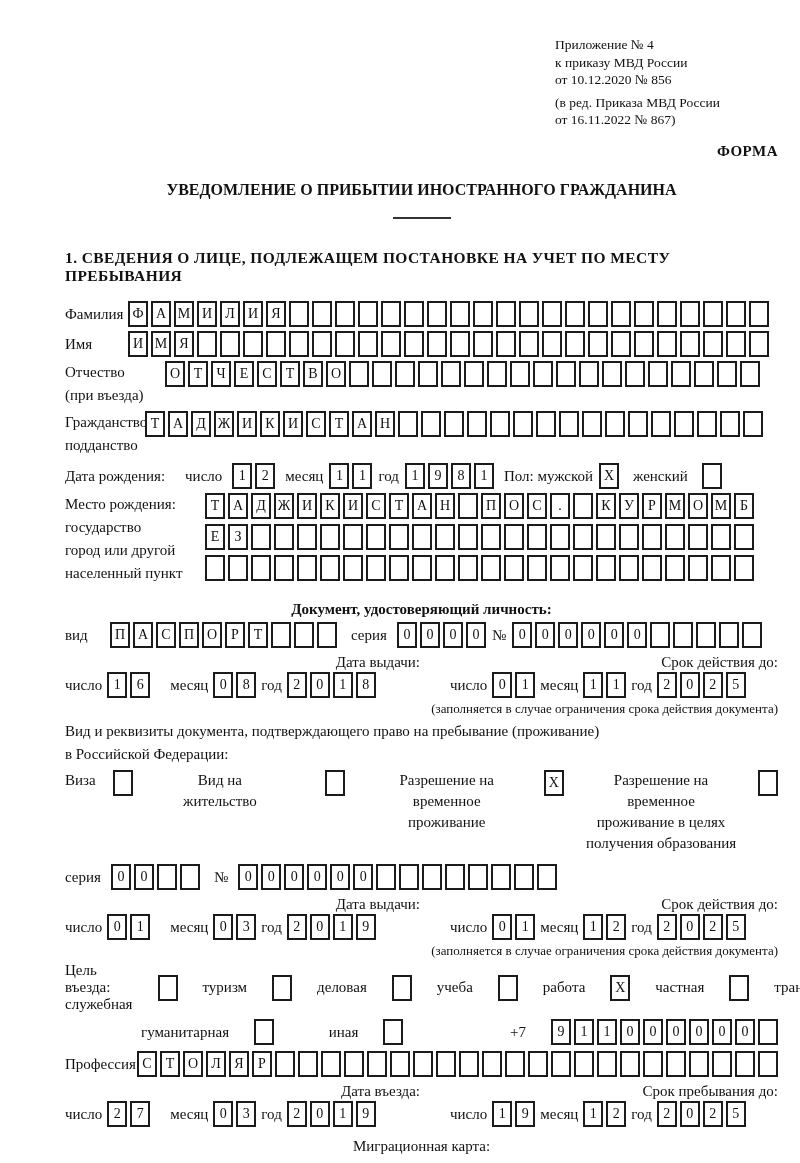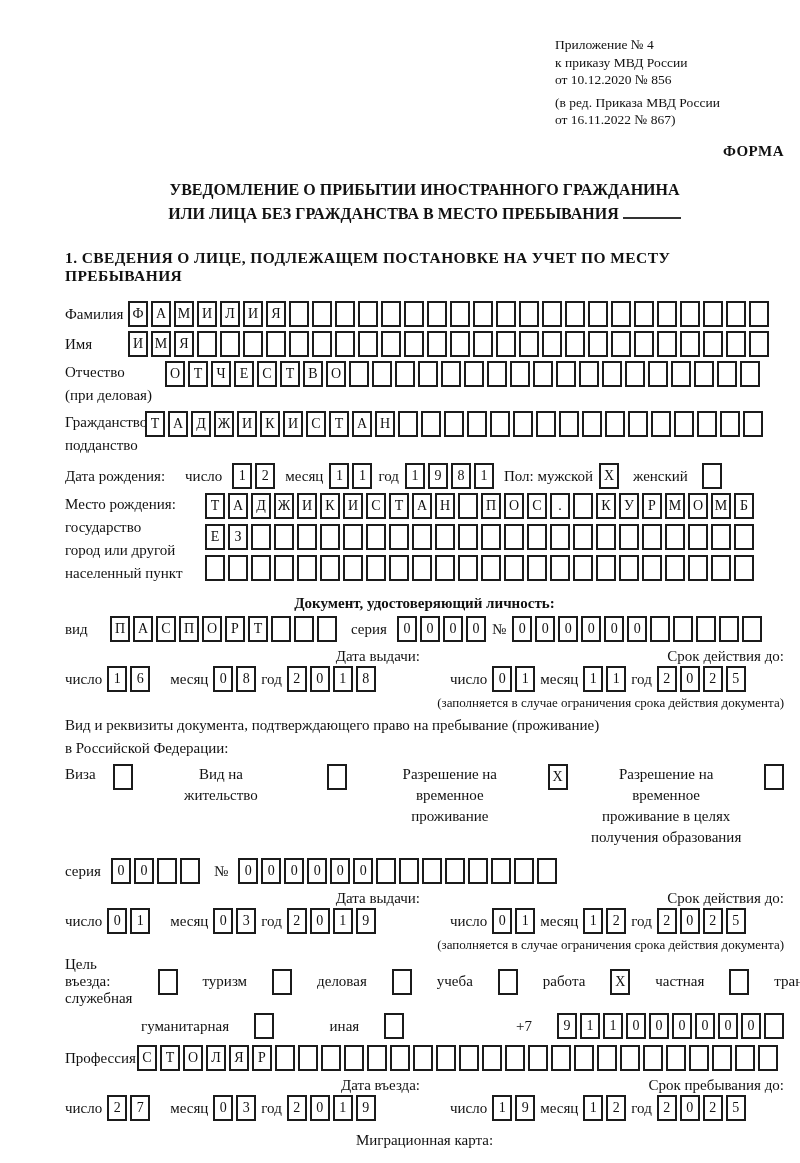--- a/index.html
+++ b/index.html
@@ -1,21 +1,21 @@
 <!DOCTYPE html>
 <html><head>
 <meta charset="utf-8">
 <style>
   html,body{margin:0;padding:0;background:#fff;}
   body{
     width:800px;height:1163px;overflow:hidden;
     font-family:"Liberation Serif","DejaVu Serif",serif;
     font-size:15px;color:#111;
   }
-  .page{box-sizing:border-box;width:800px;height:1163px;padding:36px 16px 20px 65px;}
+  .page{box-sizing:border-box;width:800px;height:1163px;padding:36px 22px 20px 65px;}
   
   .appendix{width:190px;margin-left:490px;font-size:13.5px;line-height:1.3;}
   .appendix p{margin:0 0 5px 0;}
   .forma{font-weight:bold;text-align:right;margin-top:14px;font-size:15px;letter-spacing:.5px;}
   .title{font-weight:bold;text-align:center;font-size:16px;line-height:1.45;margin-top:18px;}
   .title-underline{display:inline-block;width:58px;border-bottom:2px solid #333;height:1em;vertical-align:baseline;}
   .sect{font-weight:bold;font-size:15.5px;letter-spacing:.4px;margin-top:24px;margin-bottom:16px;}
   
   .cell{
     box-sizing:border-box;flex:0 0 auto;width:20px;height:26px;
@@ -24,21 +24,21 @@
   }
   .cellrow{display:inline-flex;gap:3px;flex:0 0 auto;}
   
   .frow{display:flex;align-items:flex-start;margin-bottom:4px;}
   .flabel{flex:0 0 auto;line-height:26px;}
   .lbl2{line-height:23px;}
   .w63{width:63px;} .w100{width:100px;} .w80{width:80px;} .w140{width:140px;} .w45{width:45px;} .w72{width:72px;}
   .stack{display:flex;flex-direction:column;gap:5px;}
   .inlbl{line-height:26px;flex:0 0 auto;}
   .gap6{width:6px;} .gap10{width:10px;} .gap14{width:14px;} .gap20{width:20px;}
-  .center-bold{font-weight:bold;text-align:center;margin:10px 0 4px 0;}
+  .center-bold{font-weight:bold;text-align:center;margin:16px 0 4px 0;}
   
   .dates{display:flex;margin-bottom:2px;}
   .dcol{display:flex;flex-direction:column;}
   .dcol.left{width:355px;}
   .dcol.right{flex:1;}
   .dhead{text-align:right;line-height:20px;}
   .dline{display:flex;align-items:center;gap:5px;}
   .dnote{font-size:13px;text-align:right;line-height:18px;margin-top:2px;}
   .para{line-height:23px;margin-bottom:4px;}
   
@@ -61,21 +61,20 @@
     <p><span>Приложение № 4</span><br>
        <span>к приказу МВД России</span><br>
        <span>от 10.12.2020 № 856</span></p>
     <p><span>(в ред. Приказа МВД России</span><br>
        <span>от 16.11.2022 № 867)</span></p>
   </div>
   <div class="forma">ФОРМА</div>
 
   <div class="title">
     <span>УВЕДОМЛЕНИЕ О ПРИБЫТИИ ИНОСТРАННОГО ГРАЖДАНИНА</span><br>
-    <span>ИЛИ ЛИЦА БЕЗ ГРАЖДАНСТВА В МЕСТО ПРЕБЫВАНИЯ</span>
     <span class="title-underline"></span>
   </div>
 
   <div class="sect">1. СВЕДЕНИЯ О ЛИЦЕ, ПОДЛЕЖАЩЕМ ПОСТАНОВКЕ НА УЧЕТ ПО МЕСТУ ПРЕБЫВАНИЯ</div>
 
   <div class="frow">
     <div class="flabel w63">Фамилия</div>
     <div class="cellrow">
         <span class="cell">Ф</span>
         <span class="cell">А</span>
@@ -138,21 +137,21 @@
         <span class="cell"></span>
         <span class="cell"></span>
         <span class="cell"></span>
         <span class="cell"></span>
       </div>
   </div>
 
   <div class="frow">
     <div class="flabel w100">
       <div class="lbl2">Отчество</div>
-      <div class="lbl2">(при деловая)</div>
+      <div class="lbl2">(при въезда)</div>
     </div>
     <div class="cellrow">
         <span class="cell">О</span>
         <span class="cell">Т</span>
         <span class="cell">Ч</span>
         <span class="cell">Е</span>
         <span class="cell">С</span>
         <span class="cell">Т</span>
         <span class="cell">В</span>
         <span class="cell">О</span>

